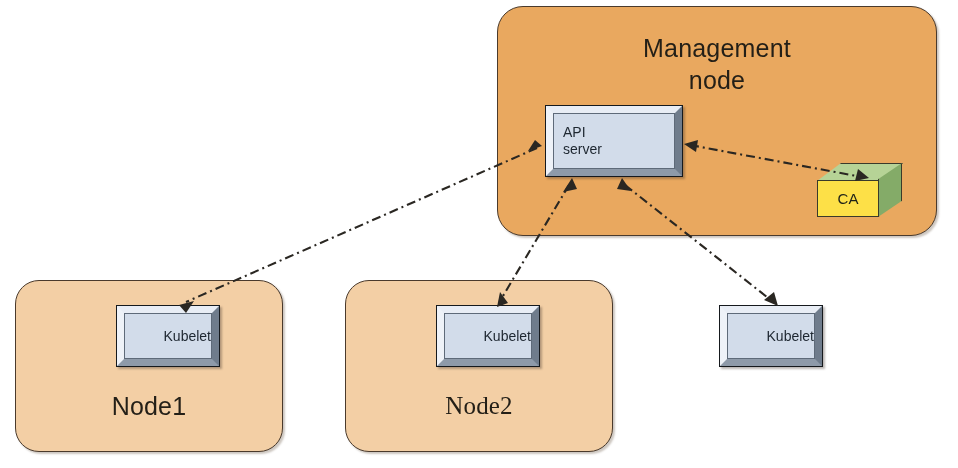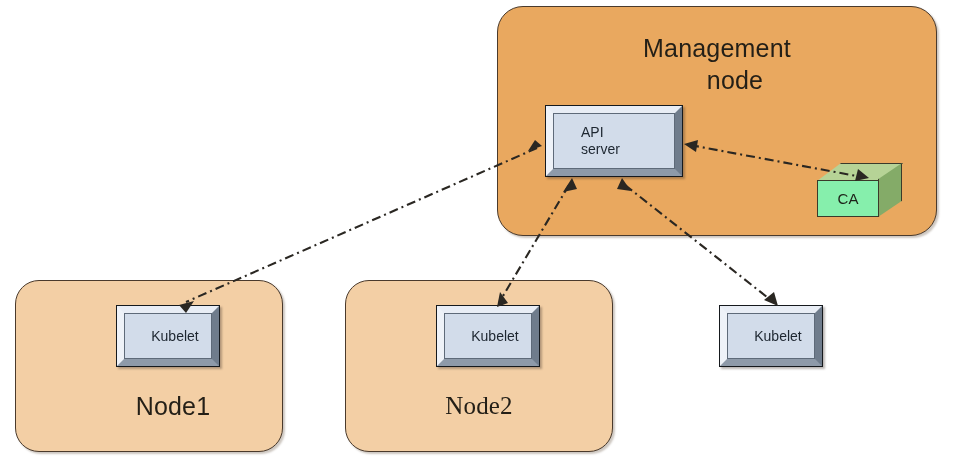--- a/index.html
+++ b/index.html
@@ -78,44 +78,44 @@
     inset: 7px;
     background: #d2dcea;
     border: 1px solid #5e6a79;
     display: flex;
     align-items: center;
   }
   .bevel .face-inner {
     color: #1d2630;
     font-size: 14px;
     line-height: 17px;
-    padding-left: 27px;
+    padding-left: 9px;
   }
   .bevel.centered .face-inner {
     width: 100%;
-    text-align: center;
+    text-align: right;
     padding-left: 14px;
   }
 
   
   .cuboid {
     position: absolute;
   }
   .cuboid .cub-top,
   .cuboid .cub-front,
   .cuboid .cub-side {
     position: absolute;
     box-sizing: border-box;
   }
   .cuboid .cub-front {
     left: 0;
     top: 17px;
     width: 62px;
     height: 37px;
-    background: #86efac;
+    background: #fde047;
     border: 1.4px solid #3a3a2a;
     display: flex;
     align-items: center;
     justify-content: center;
     color: #1d2118;
     font-size: 15px;
   }
   .cuboid .cub-top {
     left: 0;
     top: 0;
@@ -157,42 +157,42 @@
     fill: #2a2722;
   }
 </style>
 </head>
 <body>
 
 <div id="canvas">
 
   <div class="round-box mgmt-box" style="left:497px; top:6px; width:440px; height:230px;">
     <div class="mgmt-title" style="top:26px;">Management</div>
-    <div class="mgmt-title" style="top:58px;margin-left:18px;">node</div>
+    <div class="mgmt-title" style="top:58px;">node</div>
   </div>
 
   <div class="bevel" style="left:545px; top:105px; width:138px; height:72px;">
     <div class="frame"></div>
     <div class="face">
       <div class="face-inner">
         <div>API</div>
         <div>server</div>
       </div>
     </div>
   </div>
 
   <div class="cuboid" style="left:817px; top:163px; width:90px; height:56px;">
     <div class="cub-top"></div>
     <div class="cub-side"></div>
     <div class="cub-front">
       <span>CA</span>
     </div>
   </div>
 
-  <div class="round-box node-box" style="left:15px; top:280px; width:268px; height:172px;padding-left:24px;">
+  <div class="round-box node-box" style="left:15px; top:280px; width:268px; height:172px;">
     <div class="node-title" style="top:111px;">Node1</div>
   </div>
   <div class="bevel centered" style="left:116px; top:305px; width:104px; height:62px;">
     <div class="frame"></div>
     <div class="face">
       <div class="face-inner">Kubelet</div>
     </div>
   </div>
 
   <div class="round-box node-box" style="left:345px; top:280px; width:268px; height:172px;">

